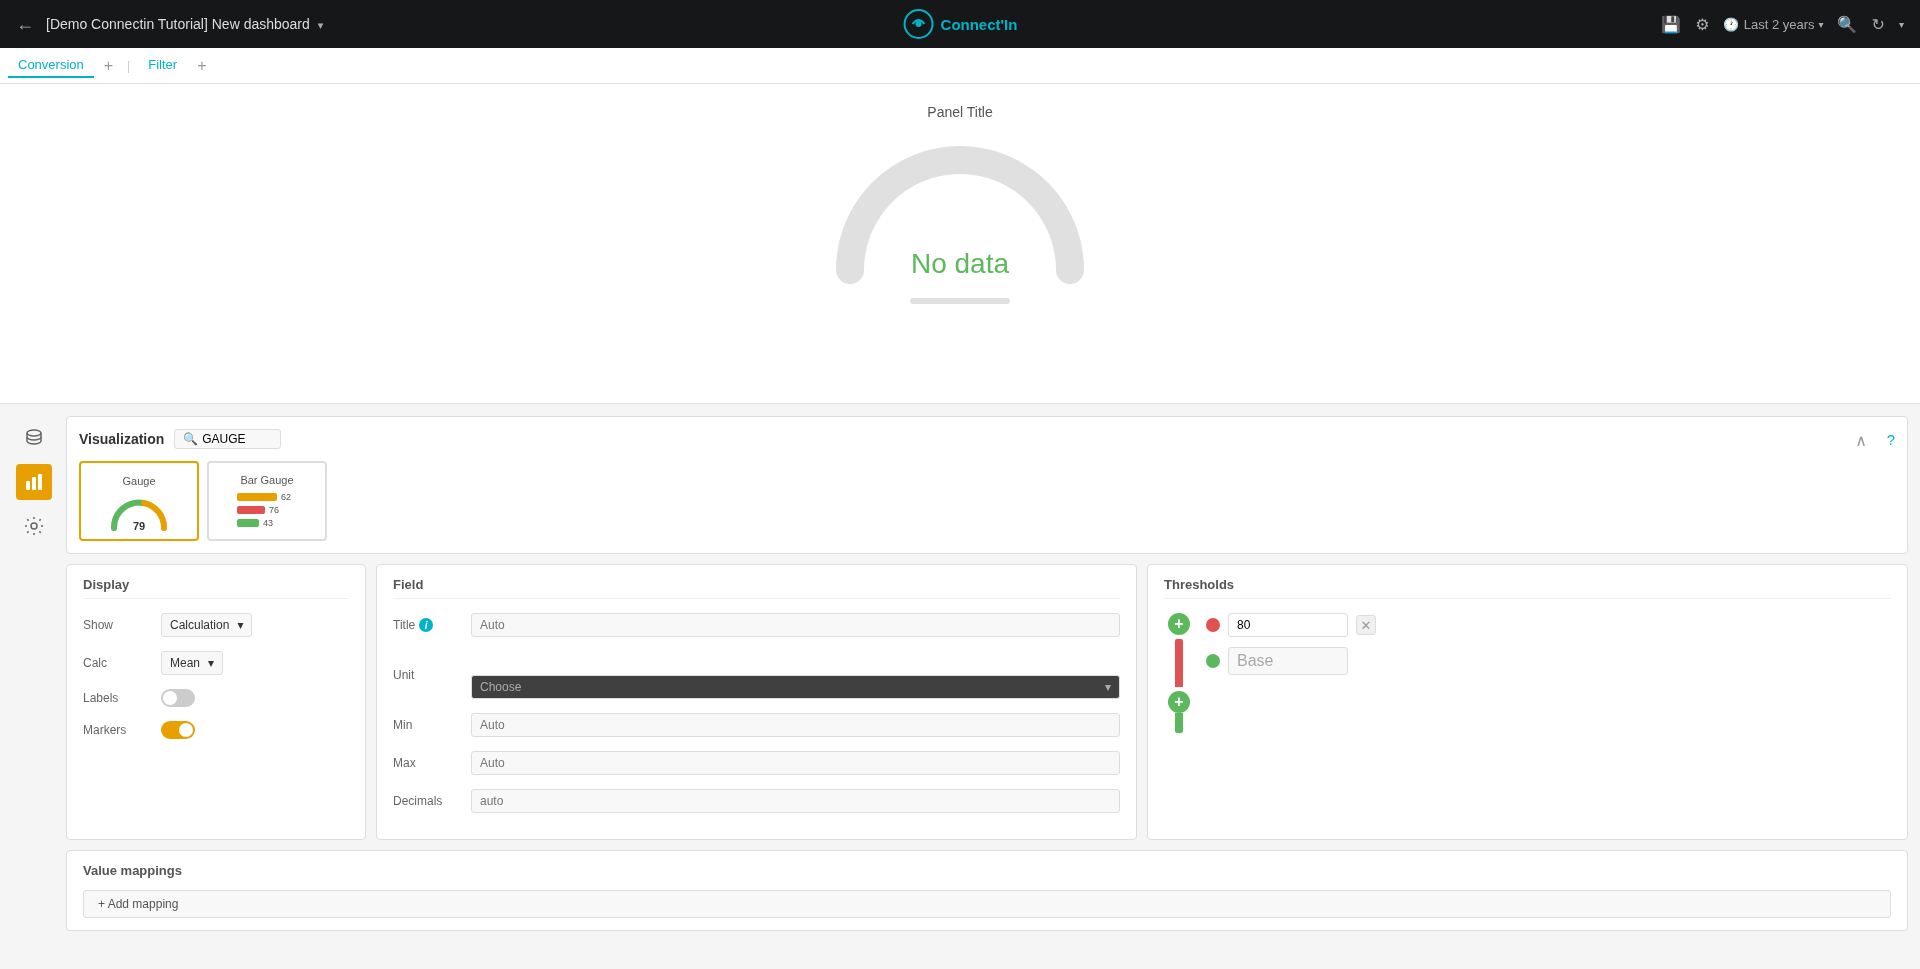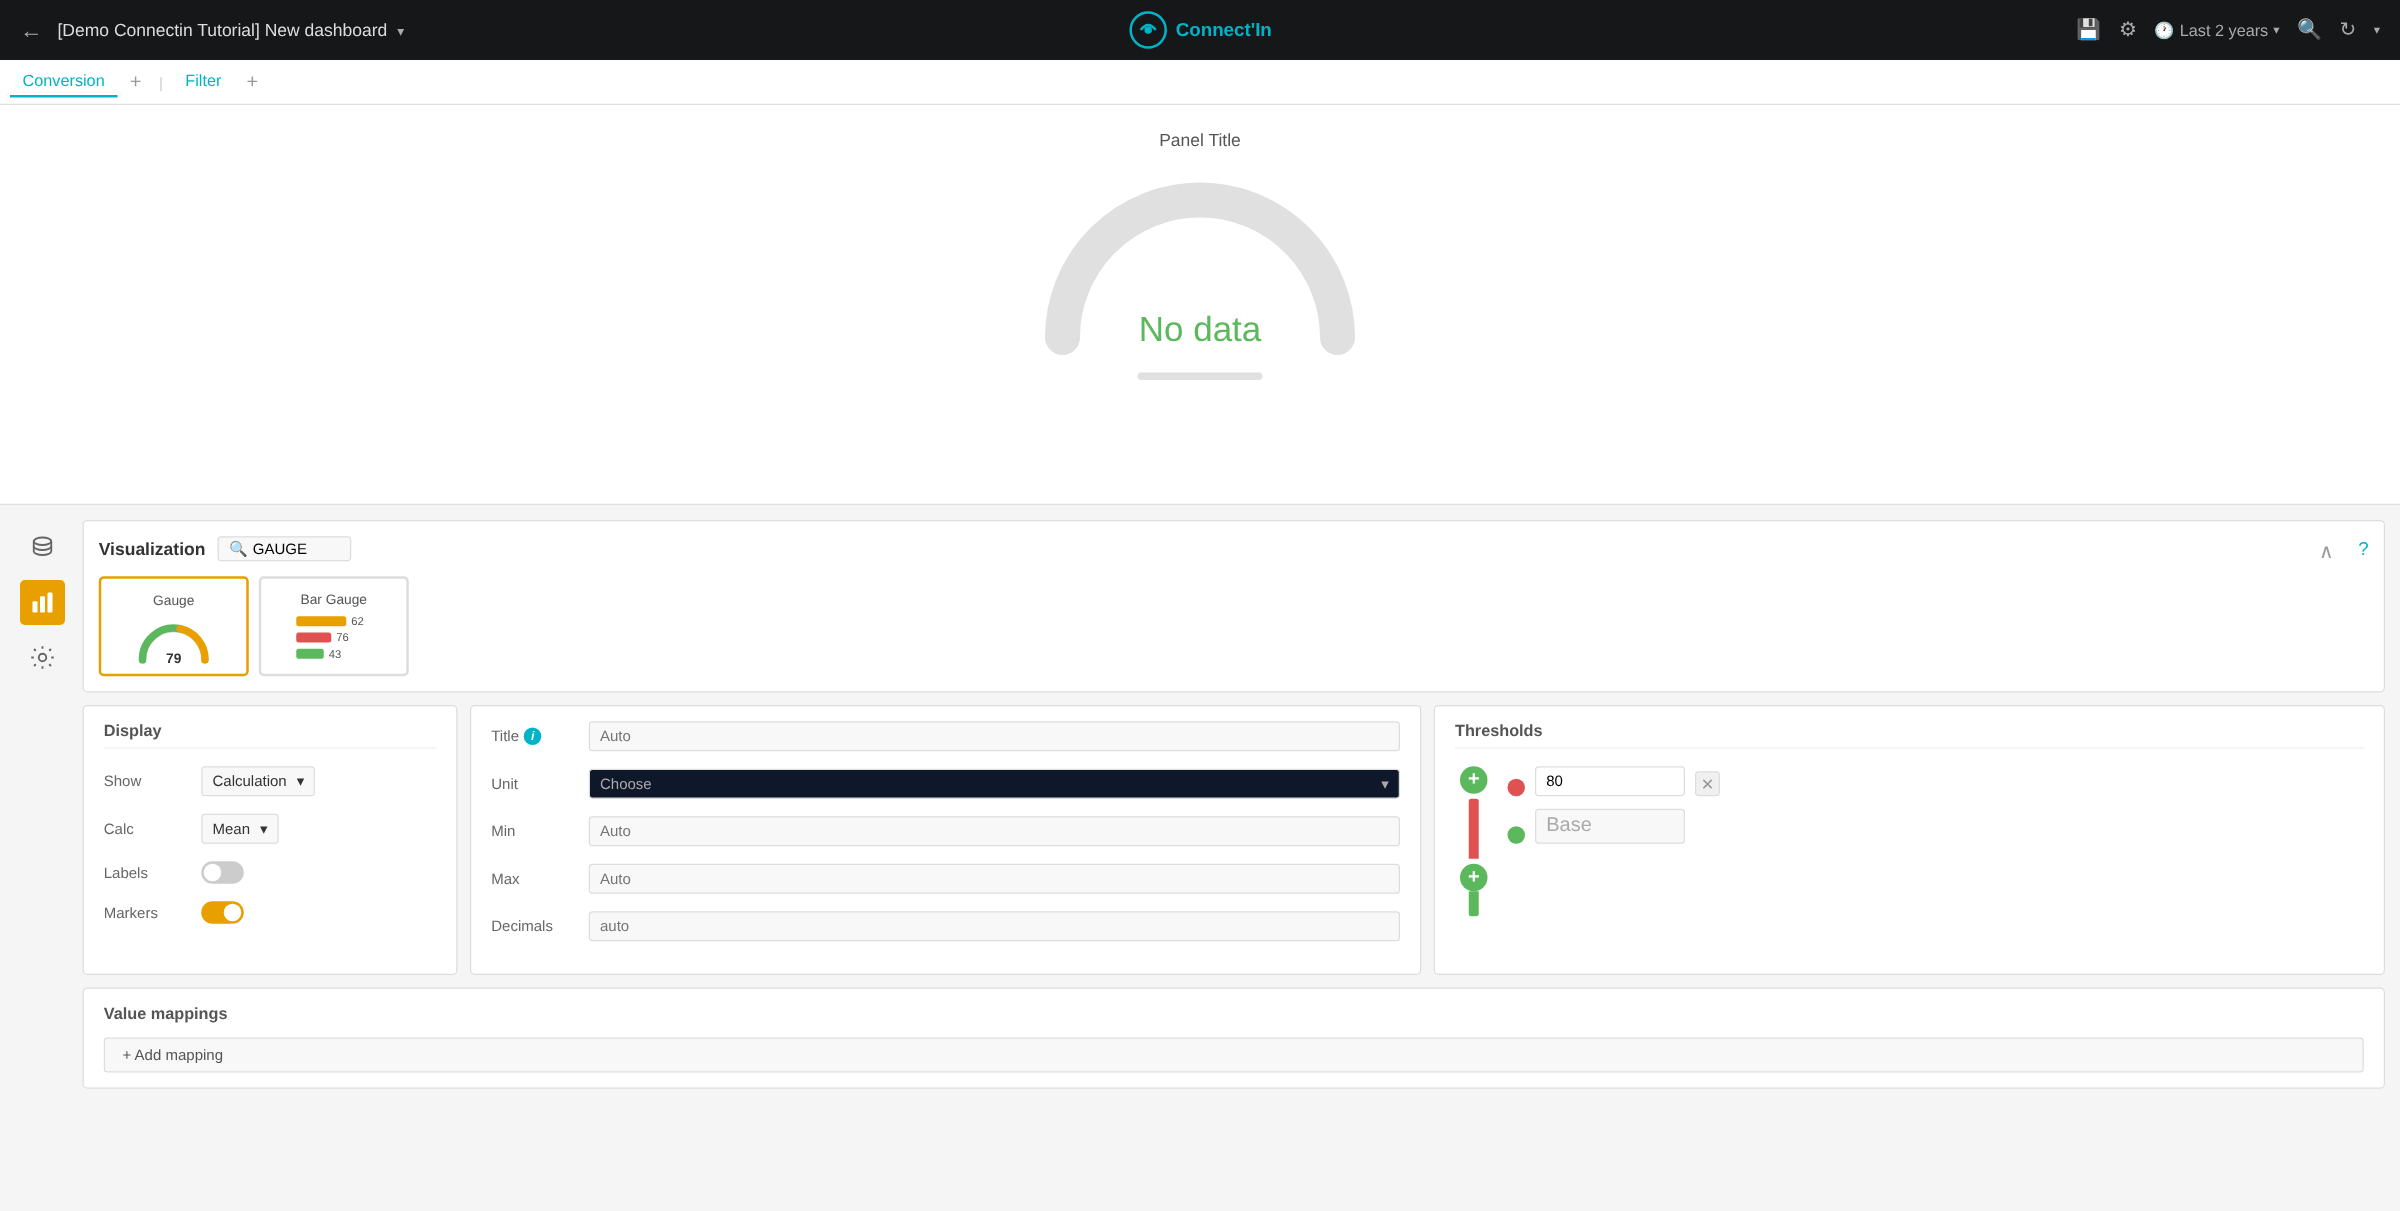--- a/index.html
+++ b/index.html
@@ -370,27 +370,28 @@
       border-radius: 3px;
       font-size: 12px;
       color: #aaa;
       background: #f8f8f8;
     }
     .field-select {
       flex: 1;
       padding: 4px 8px;
       border: 1px solid #ddd;
       border-radius: 3px;
-      background: #0f172a;
+      background: #404040;
       font-size: 12px;
       color: #aaa;
       cursor: pointer;
       display: flex;
       align-items: center;
       justify-content: space-between;
+      margin-top: 24px;
     }
 
     
     .thresholds-section {
       display: flex;
       gap: 12px;
       align-items: flex-start;
     }
     .threshold-add-btn {
       width: 22px;
@@ -406,21 +407,21 @@
       font-weight: bold;
       line-height: 1;
     }
     .thresholds-entries {
       display: flex;
       flex-direction: column;
       gap: 10px;
     }
     .threshold-entry {
       display: flex;
-      align-items: flex-end;
+      align-items: center;
       gap: 8px;
     }
     .threshold-dot {
       width: 14px;
       height: 14px;
       border-radius: 50%;
       flex-shrink: 0;
     }
     .threshold-value-input {
       padding: 4px 8px;
@@ -652,20 +653,21 @@
           <div class="toggle-off"></div>
         </div>
 
         <div class="config-row">
           <span class="config-label">Markers</span>
           <div class="toggle-on"></div>
         </div>
       </div>
 
       <div class="config-panel" style="flex:1;">
+        <div class="config-panel-title">Field</div>
 
         <div class="field-row">
           <span class="field-label">
             Title
             <span class="info-icon">i</span>
           </span>
           <input type="text" class="field-input" placeholder="Auto" style="">
         </div>
 
         <div class="field-row">

